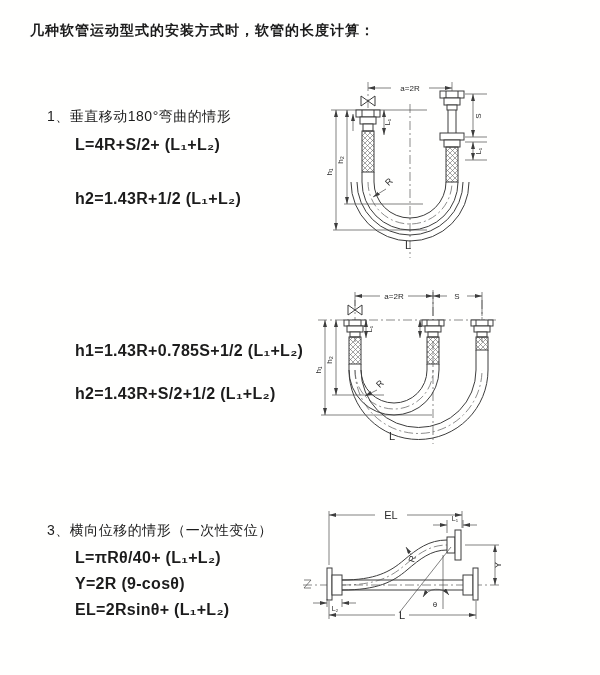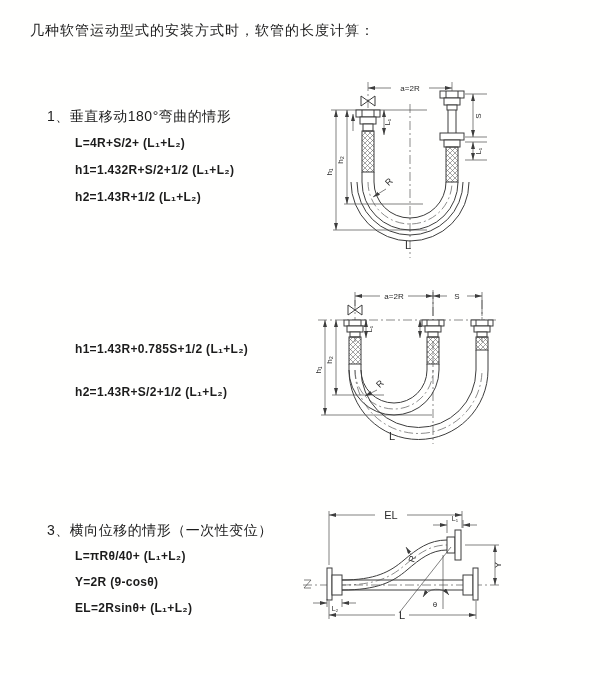--- a/index.html
+++ b/index.html
@@ -1,38 +1,37 @@
 <!DOCTYPE html>
 <html><head>
 <meta charset="utf-8">
 <style>
   html,body{margin:0;padding:0;background:#e8e8e8;}
   .page{position:relative;width:600px;height:675px;background:#fffffe;overflow:hidden;
         font-family:"Liberation Sans","DejaVu Sans",sans-serif;color:#1c1c1c;}
-  .title{position:absolute;left:30px;top:22px;font-size:14px;font-weight:400;letter-spacing:1px;}
+  .title{position:absolute;left:30px;top:22px;font-size:14px;font-weight:700;letter-spacing:1px;}
   .sec-heading{position:absolute;font-size:14px;font-weight:400;letter-spacing:0.5px;}
-  .formula{position:absolute;font-size:12px;font-weight:600;letter-spacing:0.3px;}
+  .formula{position:absolute;font-size:16px;font-weight:600;letter-spacing:0.3px;}
   .dwg{position:absolute;}
   svg text{font-family:"Liberation Sans","DejaVu Sans",sans-serif;fill:#2a2a2a;}
   .ln{stroke:#3d3d3d;stroke-width:1;fill:none;}
   .thin{stroke:#4a4a4a;stroke-width:0.7;fill:none;}
   .cl{stroke:#5a5a5a;stroke-width:0.7;fill:none;stroke-dasharray:9 3 2 3;}
   .dim{stroke:#4a4a4a;stroke-width:0.7;fill:none;}
   .fl{fill:#fffffe;stroke:#3d3d3d;stroke-width:1;}
 </style>
 </head>
 <body>
 
 <div class="page">
 
   <div class="title">几种软管运动型式的安装方式时，软管的长度计算：</div>
 
   <div class="sec-heading" style="left:47px;top:108px">1、垂直移动180°弯曲的情形</div>
   <div class="formula" style="left:75px;top:136px">L=4R+S/2+ (L₁+L₂)</div>
-  <div class="formula" style="left:75px;top:163px">h1=1.432R+S/2+1/2 (L₁+L₂)</div>
   <div class="formula" style="left:75px;top:190px">h2=1.43R+1/2 (L₁+L₂)</div>
 
   <div class="formula" style="left:75px;top:342px">h1=1.43R+0.785S+1/2 (L₁+L₂)</div>
   <div class="formula" style="left:75px;top:385px">h2=1.43R+S/2+1/2 (L₁+L₂)</div>
 
   <div class="sec-heading" style="left:47px;top:522px">3、横向位移的情形（一次性变位）</div>
   <div class="formula" style="left:75px;top:549px">L=πRθ/40+ (L₁+L₂)</div>
   <div class="formula" style="left:75px;top:575px">Y=2R (9-cosθ)</div>
   <div class="formula" style="left:75px;top:601px">EL=2Rsinθ+ (L₁+L₂)</div>
 

